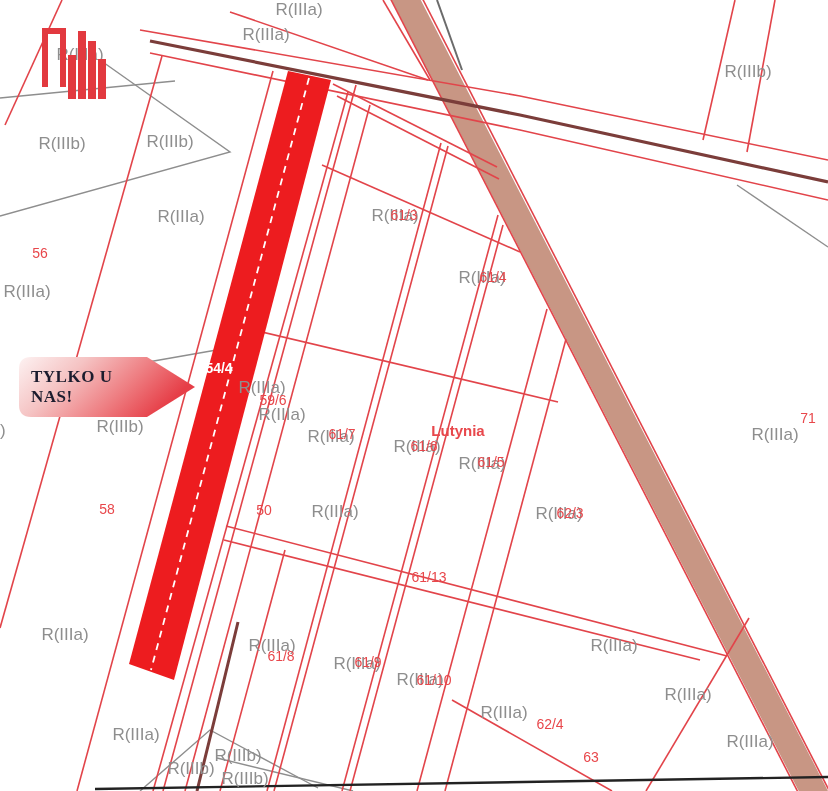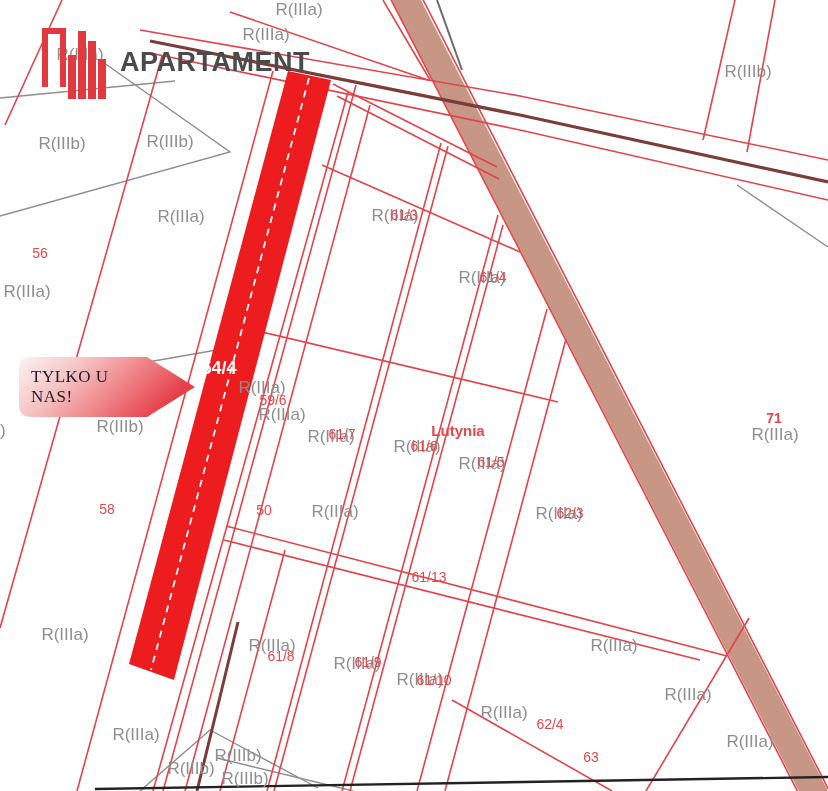--- a/index.html
+++ b/index.html
@@ -13,31 +13,31 @@
   .blackline{stroke:#222;stroke-width:2.4;fill:none;}
   .roadband{stroke:var(--c-road,#c89684);stroke-width:26;fill:none;}
   .darkseg{stroke:#6b6b6b;stroke-width:2;fill:none;}
   .strip{fill:var(--c-highlight,#ed1c1f);}
   .stripdash{stroke:#ffffff;stroke-width:1.8;stroke-dasharray:7 6;fill:none;}
   
   .lbl{position:absolute;transform:translate(-50%,-50%);white-space:nowrap;line-height:1;}
   .lbl.class{color:var(--c-class,#8e8e8e);font-size:17px;}
   .lbl.parcel{color:var(--c-parcelnum,#e8474b);font-size:14px;}
   .lbl.place{color:var(--c-parcelnum,#e8474b);font-size:15px;font-weight:bold;margin-top:41px;}
-  .lbl.highlight{color:#ffffff;font-size:18px;font-weight:bold;}
+  .lbl.highlight{color:#ffffff;font-size:14px;font-weight:bold;}
   
   .brand{position:absolute;left:40px;top:25px;display:flex;align-items:center;gap:10px;}
   .brand-text{display:flex;flex-direction:column;}
   .brand-name{font-size:27px;font-weight:bold;color:var(--c-brand-dark,#4a4a4a);letter-spacing:.5px;}
   .brand-sub{font-size:12px;color:var(--c-brand-gray,#9b9b9b);letter-spacing:4.5px;margin-top:2px;}
   
   .badge{position:absolute;left:17px;top:355px;width:180px;height:64px;}
   .badge span{position:absolute;left:14px;top:0;width:120px;height:64px;display:flex;
               align-items:center;justify-content:center;font-family:"Liberation Serif",serif;
-              font-weight:normal;font-size:17px;color:#1c1c2e;letter-spacing:.5px;}
+              font-weight:bold;font-size:17px;color:#1c1c2e;letter-spacing:.5px;}
 </style>
 </head>
 <body>
 
 <div class="stage">
 
   <svg class="map" width="828" height="791" viewBox="0 0 828 791">
 
     <path class="gray" d="M 0,98 L 175,81"></path>
     <path class="gray" d="M 100,60 L 230,152 L 0,216"></path>
@@ -132,35 +132,34 @@
       <div class="lbl parcel" style="left: 491px; top: 462px;">61/5</div>
       <div class="lbl parcel" style="left: 424px; top: 446px;">61/6</div>
       <div class="lbl parcel" style="left: 342px; top: 434px;">61/7</div>
       <div class="lbl parcel" style="left: 281px; top: 656px;">61/8</div>
       <div class="lbl parcel" style="left: 368px; top: 662px;">61/9</div>
       <div class="lbl parcel" style="left: 434px; top: 680px;">61/10</div>
       <div class="lbl parcel" style="left: 429px; top: 577px;">61/13</div>
       <div class="lbl parcel" style="left: 570px; top: 513px;">62/3</div>
       <div class="lbl parcel" style="left: 514px; top: 724px; margin-left: 36px;">62/4</div>
       <div class="lbl parcel" style="left: 591px; top: 757px;">63</div>
-      <div class="lbl parcel" style="left: 774px; top: 418px; font-weight: bold;">71</div>
+      <div class="lbl parcel" style="left: 808px; top: 418px;">71</div>
       <div class="lbl place" style="left: 458px; top: 389px;">Lutynia</div>
       <div class="lbl highlight" style="left: 219px; top: 368px;">54/4</div>
     </div>
 
   <div class="brand">
     <svg width="70" height="75" viewBox="0 0 70 75">
       <path d="M5,62 V6 H23 V62" fill="none" stroke="#e2393f" stroke-width="6"></path>
       <rect x="28" y="30" width="8" height="44" fill="#e2393f"></rect>
       <rect x="38" y="6" width="8" height="68" fill="#e2393f"></rect>
       <rect x="48" y="16" width="8" height="58" fill="#e2393f"></rect>
       <rect x="58" y="34" width="8" height="40" fill="#e2393f"></rect>
     </svg>
     <div class="brand-text">
-      <div class="brand-name">APARTAMENT</div>
     </div>
   </div>
 
   <div class="badge">
     <svg width="180" height="64" viewBox="0 0 180 64">
       <defs>
         <linearGradient id="bgrad" x1="0" y1="0" x2="1" y2="0.35">
           <stop offset="0" stop-color="#fdf2f2"></stop>
           <stop offset="0.35" stop-color="#f5c3c3"></stop>
           <stop offset="0.7" stop-color="#ee7d81"></stop>

